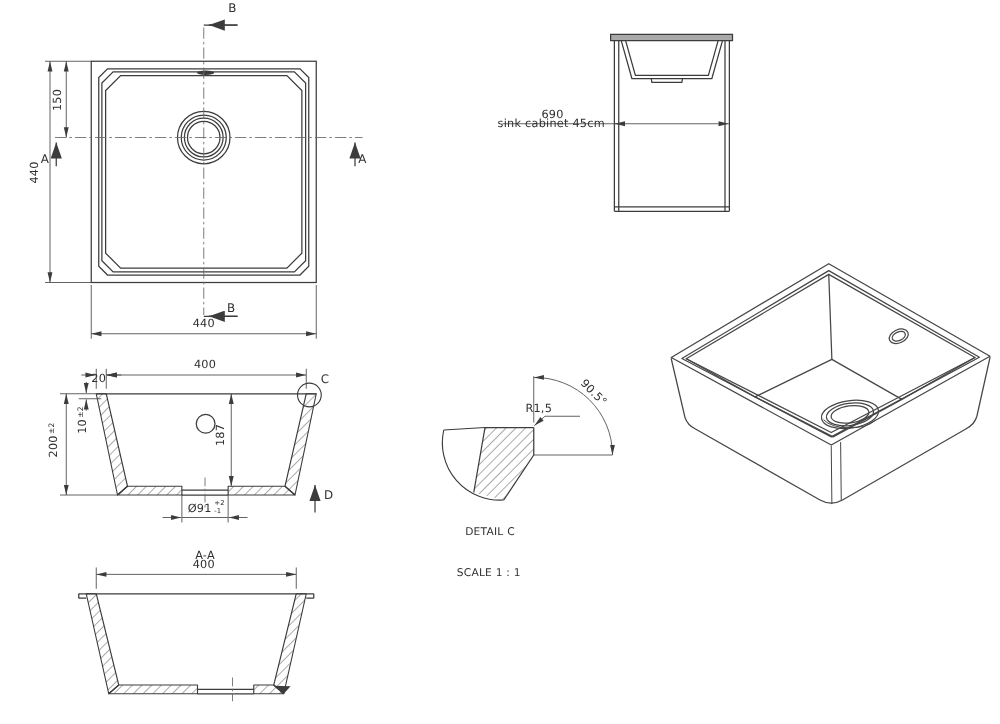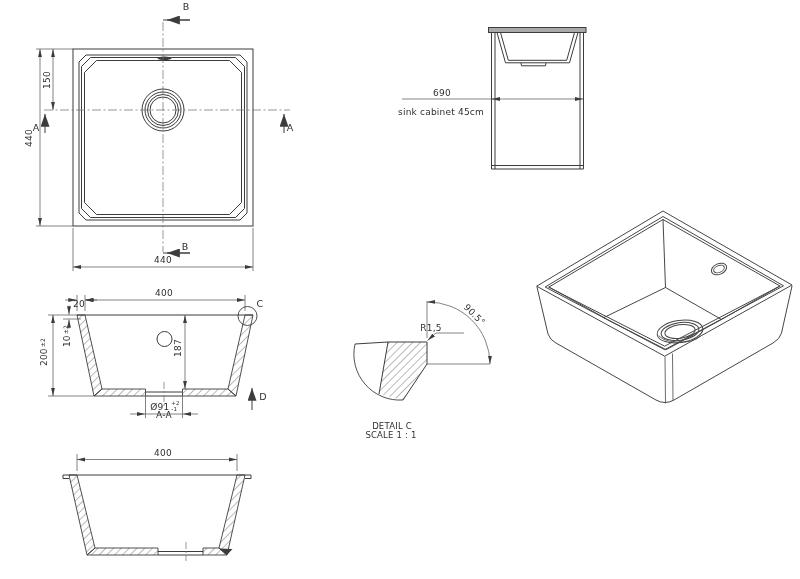--- a/index.html
+++ b/index.html
@@ -197,37 +197,37 @@
 
 <span class="lbl letter" style="left:186px;top:7px">B</span>
 <span class="lbl letter" style="left:185px;top:247px">B</span>
 <span class="lbl letter" style="left:36px;top:128px">A</span>
 <span class="lbl letter" style="left:290px;top:128px">A</span>
 <span class="lbl rot" style="left:29px;top:138px">440</span>
 <span class="lbl rot" style="left:47px;top:80px">150</span>
 <span class="lbl" style="left:163px;top:260px">440</span>
 
 <span class="lbl" style="left:442px;top:93px">690</span>
-<span class="lbl" style="left:441px;top:112px">sink cabinet 45cm</span>
+<span class="lbl" style="left:441px;top:100px">sink cabinet 45cm</span>
 
 <span class="lbl" style="left:79px;top:304px">20</span>
 <span class="lbl" style="left:164px;top:293px">400</span>
 <span class="lbl rot" style="left:44px;top:352px"><span>200</span><span class="tol">±2</span></span>
 <span class="lbl rot" style="left:67px;top:336px"><span>10</span><span class="tol">±2</span></span>
 <span class="lbl rot" style="left:178px;top:348px">187</span>
 <span class="lbl" style="left:165px;top:407px"><span>Ø91</span><span class="stack">
         <span>+2</span>
         <span>-1</span>
       </span></span>
 <span class="lbl letter" style="left:260px;top:304px">C</span>
 <span class="lbl letter" style="left:263px;top:397px">D</span>
-<span class="lbl" style="left:164px;top:415px">A-A</span>
+<span class="lbl" style="left:164px;top:446px">A-A</span>
 
 <span class="lbl" style="left:163px;top:453px">400</span>
 <span class="lbl" style="left:155px;top:588px">B-B</span>
 
 <span class="lbl rot45" style="left:474px;top:315px">90.5°</span>
 <span class="lbl" style="left:431px;top:328px">R1,5</span>
 <span class="lbl small" style="left:392px;top:426px">DETAIL C</span>
-<span class="lbl small" style="left:391px;top:435px">SCALE 1 : 1</span>
+<span class="lbl small" style="left:391px;top:459px">SCALE 1 : 1</span>
 
 
 </div>
 
 </body></html>

